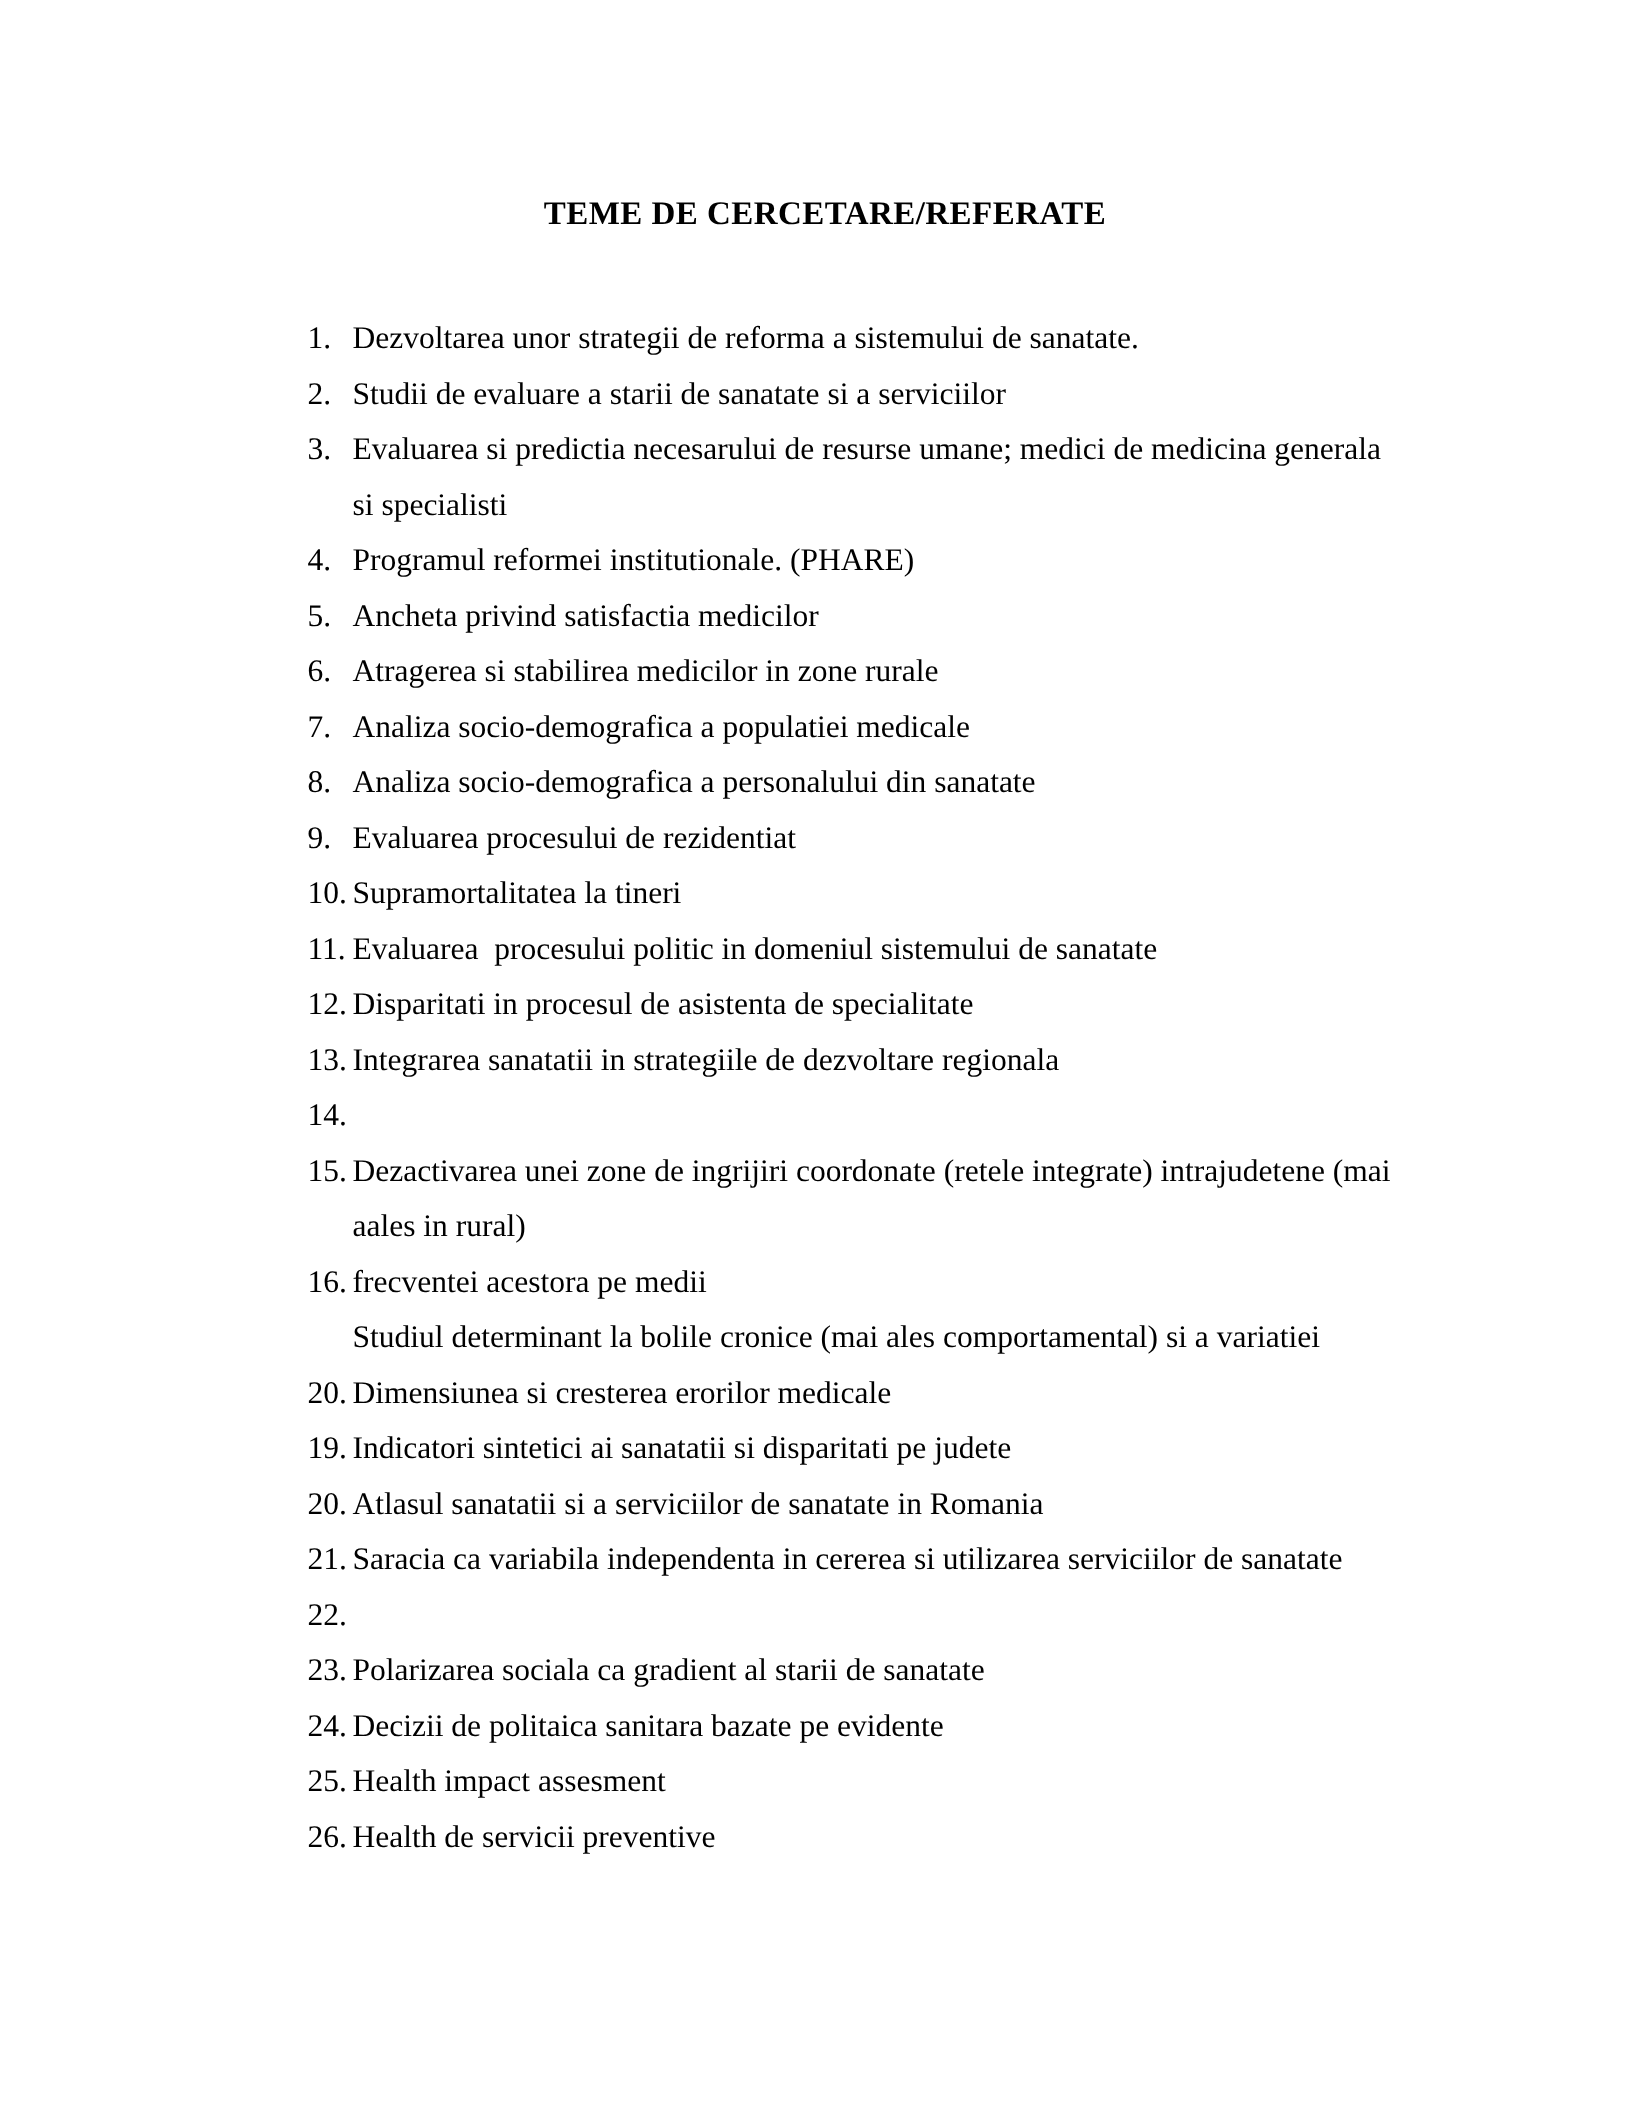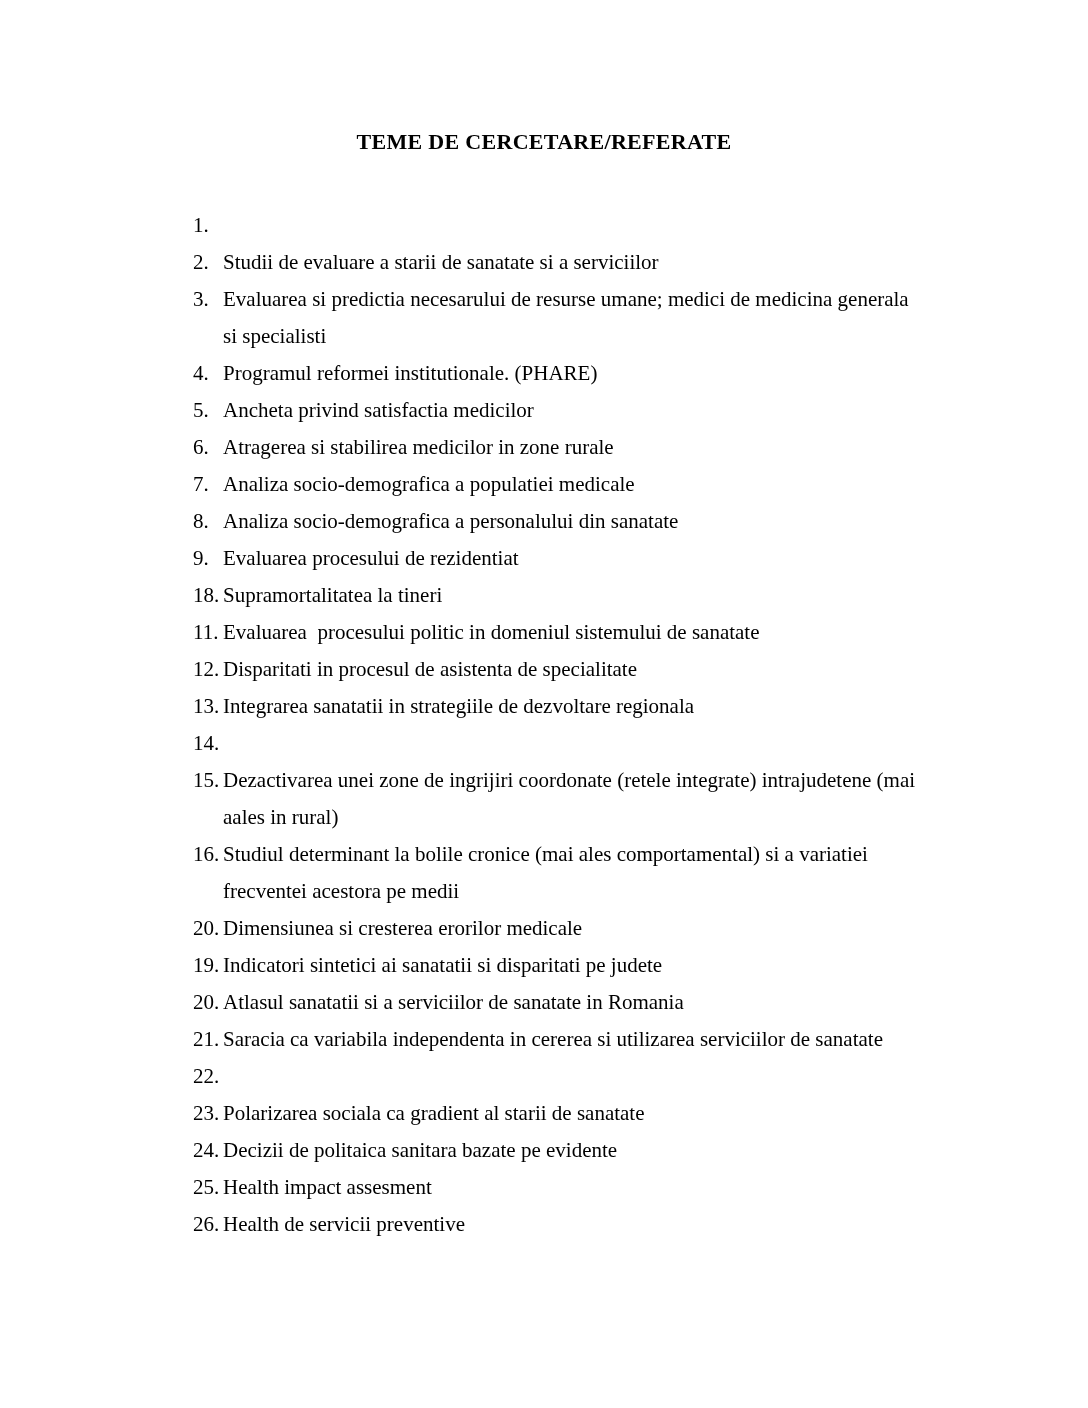--- a/index.html
+++ b/index.html
@@ -14,20 +14,21 @@
     color: #000000;
     overflow: hidden;
   }
   .page {
     position: relative;
     width: 1088px;
     height: 1408px;
     background: #ffffff;
     box-sizing: border-box;
     padding-top: 130px;
+    padding-left: 12px;
   }
   .doc-title {
     margin: 0;
     text-align: center;
     font-size: 22px;
     line-height: 24px;
     font-weight: bold;
     letter-spacing: 0.3px;
   }
   .topics-list {
@@ -53,20 +54,23 @@
 </style>
 </head>
 <body>
 
 <div class="page">
   <h1 class="doc-title">TEME DE CERCETARE/REFERATE</h1>
 
   <ol class="topics-list" id="topics-list">
       <li class="topic-item">
         <span class="topic-num">1.</span>
+        <div class="topic-text">
+          <div class="topic-line">Dezvoltarea unor strategii de reforma a sistemului de sanatate.</div>
+        </div>
       </li>
       <li class="topic-item">
         <span class="topic-num">2.</span>
         <div class="topic-text">
           <div class="topic-line">Studii de evaluare a starii de sanatate si a serviciilor</div>
         </div>
       </li>
       <li class="topic-item">
         <span class="topic-num">3.</span>
         <div class="topic-text">
@@ -104,21 +108,21 @@
           <div class="topic-line">Analiza socio-demografica a personalului din sanatate</div>
         </div>
       </li>
       <li class="topic-item">
         <span class="topic-num">9.</span>
         <div class="topic-text">
           <div class="topic-line">Evaluarea procesului de rezidentiat</div>
         </div>
       </li>
       <li class="topic-item">
-        <span class="topic-num">18.</span>
+        <span class="topic-num">10.</span>
         <div class="topic-text">
           <div class="topic-line">Supramortalitatea la tineri</div>
         </div>
       </li>
       <li class="topic-item">
         <span class="topic-num">11.</span>
         <div class="topic-text">
           <div class="topic-line">Evaluarea  procesului politic in domeniul sistemului de sanatate</div>
         </div>
       </li>
@@ -140,22 +144,22 @@
       <li class="topic-item">
         <span class="topic-num">15.</span>
         <div class="topic-text">
           <div class="topic-line">Dezactivarea unei zone de ingrijiri coordonate (retele integrate) intrajudetene (mai</div>
           <div class="topic-line">aales in rural)</div>
         </div>
       </li>
       <li class="topic-item">
         <span class="topic-num">16.</span>
         <div class="topic-text">
+          <div class="topic-line">frecventei acestora pe medii</div>
           <div class="topic-line">Studiul determinant la bolile cronice (mai ales comportamental) si a variatiei</div>
-          <div class="topic-line">frecventei acestora pe medii</div>
         </div>
       </li>
       <li class="topic-item">
         <span class="topic-num">20.</span>
         <div class="topic-text">
           <div class="topic-line">Dimensiunea si cresterea erorilor medicale</div>
         </div>
       </li>
       <li class="topic-item">
         <span class="topic-num">19.</span>

